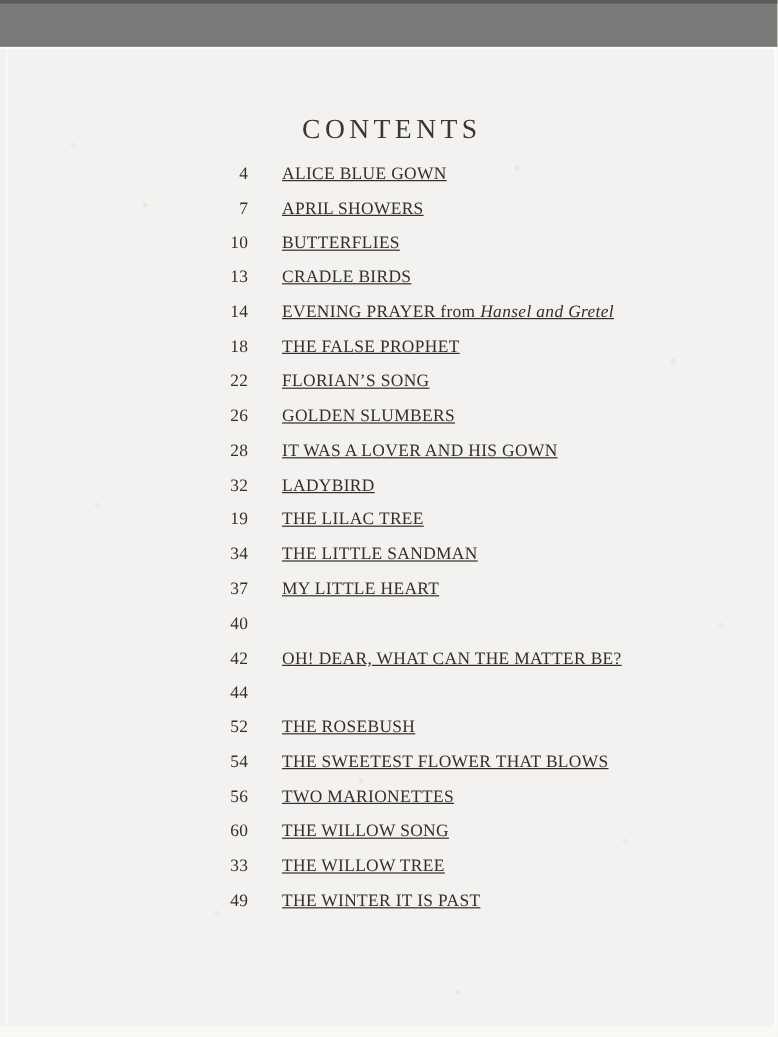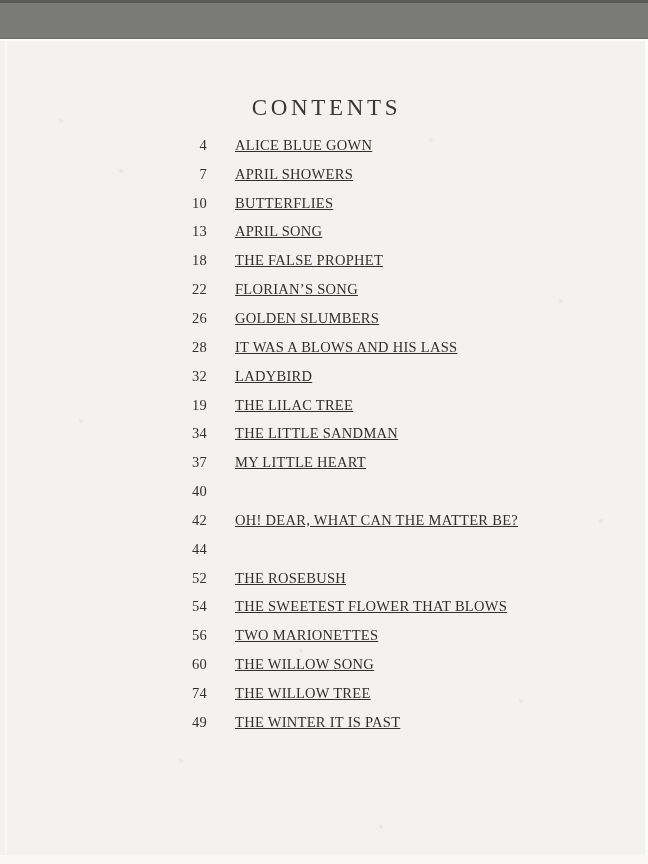--- a/index.html
+++ b/index.html
@@ -126,37 +126,41 @@
       <div class="toc-row">
         <span class="toc-num">7</span>
         <span class="toc-title">APRIL SHOWERS</span>
       </div>
       <div class="toc-row">
         <span class="toc-num">10</span>
         <span class="toc-title">BUTTERFLIES</span>
       </div>
       <div class="toc-row">
         <span class="toc-num">13</span>
-        <span class="toc-title">APRIL SONG</span>
+        <span class="toc-title">CRADLE BIRDS</span>
+      </div>
+      <div class="toc-row">
+        <span class="toc-num">14</span>
+        <span class="toc-title">EVENING PRAYER from <span class="toc-title-italic">Hansel and Gretel</span></span>
       </div>
       <div class="toc-row">
         <span class="toc-num">18</span>
         <span class="toc-title">THE FALSE PROPHET</span>
       </div>
       <div class="toc-row">
         <span class="toc-num">22</span>
         <span class="toc-title">FLORIAN’S SONG</span>
       </div>
       <div class="toc-row">
         <span class="toc-num">26</span>
         <span class="toc-title">GOLDEN SLUMBERS</span>
       </div>
       <div class="toc-row">
         <span class="toc-num">28</span>
-        <span class="toc-title">IT WAS A BLOWS AND HIS LASS</span>
+        <span class="toc-title">IT WAS A LOVER AND HIS GOWN</span>
       </div>
       <div class="toc-row">
         <span class="toc-num">32</span>
         <span class="toc-title">LADYBIRD</span>
       </div>
       <div class="toc-row">
         <span class="toc-num">19</span>
         <span class="toc-title">THE LILAC TREE</span>
       </div>
       <div class="toc-row">
@@ -187,21 +191,21 @@
       </div>
       <div class="toc-row">
         <span class="toc-num">56</span>
         <span class="toc-title">TWO MARIONETTES</span>
       </div>
       <div class="toc-row">
         <span class="toc-num">60</span>
         <span class="toc-title">THE WILLOW SONG</span>
       </div>
       <div class="toc-row">
-        <span class="toc-num">74</span>
+        <span class="toc-num">33</span>
         <span class="toc-title">THE WILLOW TREE</span>
       </div>
       <div class="toc-row">
         <span class="toc-num">49</span>
         <span class="toc-title">THE WINTER IT IS PAST</span>
       </div>
     </div>
 
   <div class="edge-left"></div>
   <div class="edge-right"></div>

